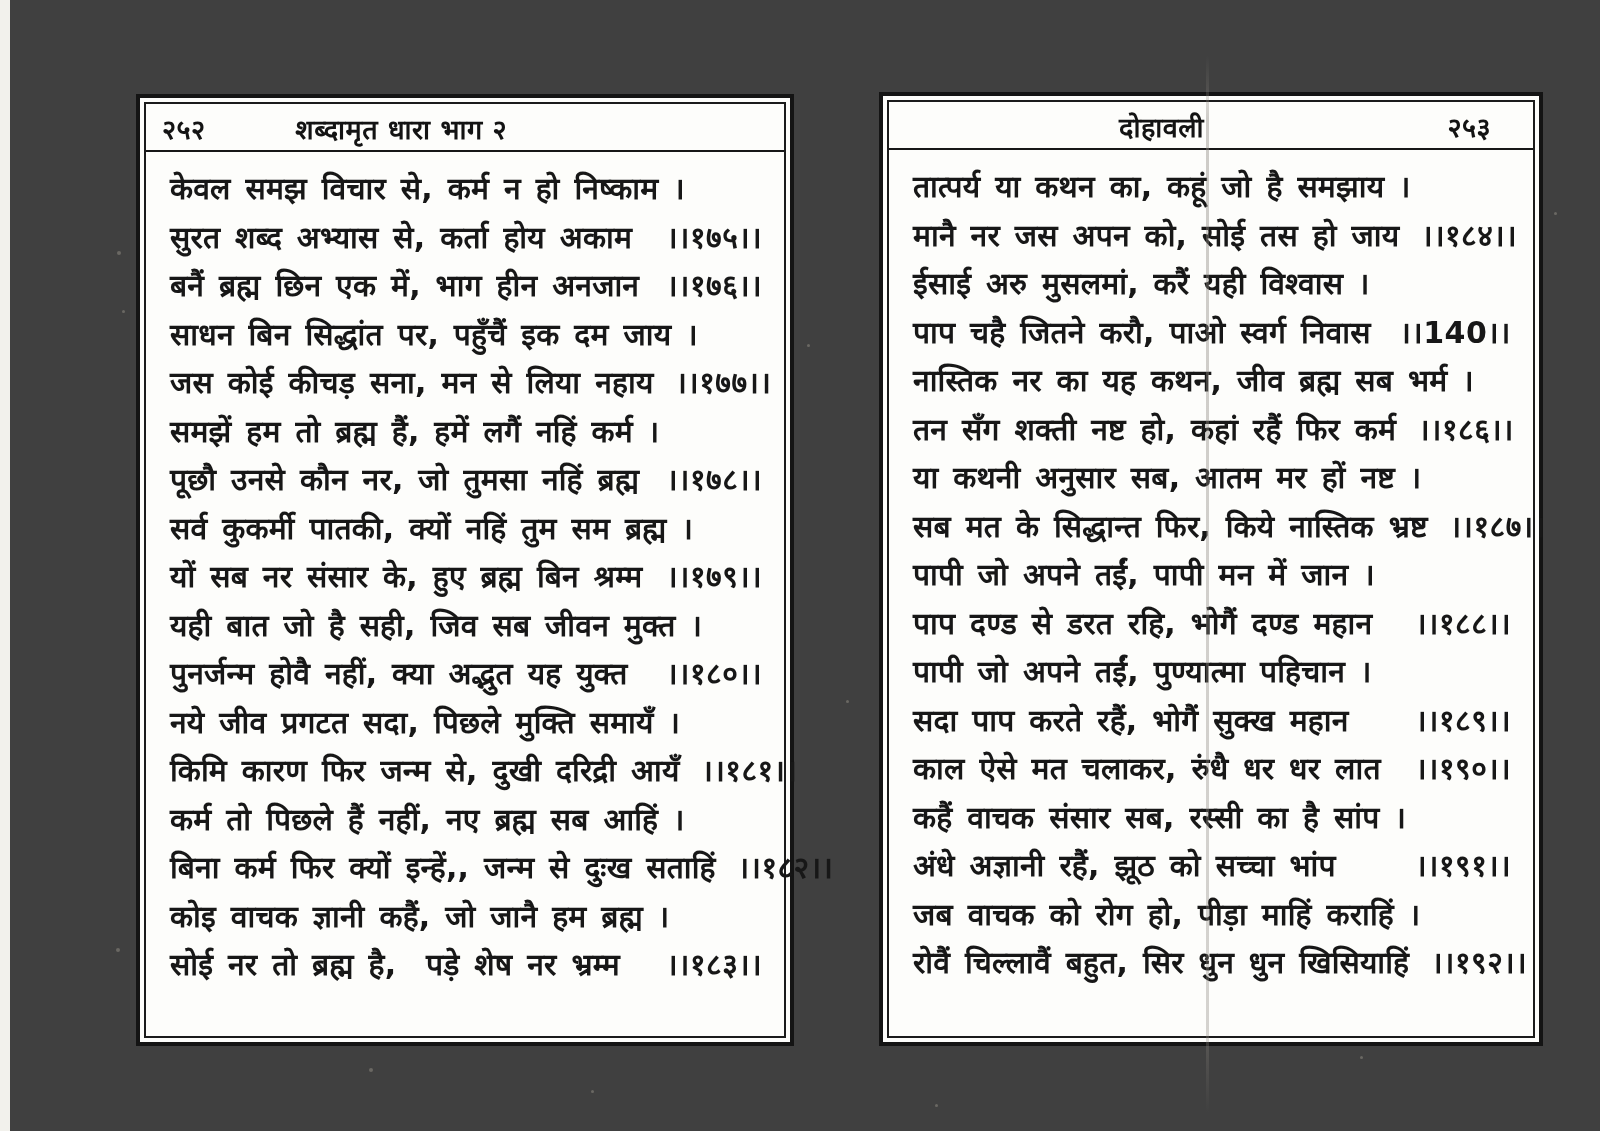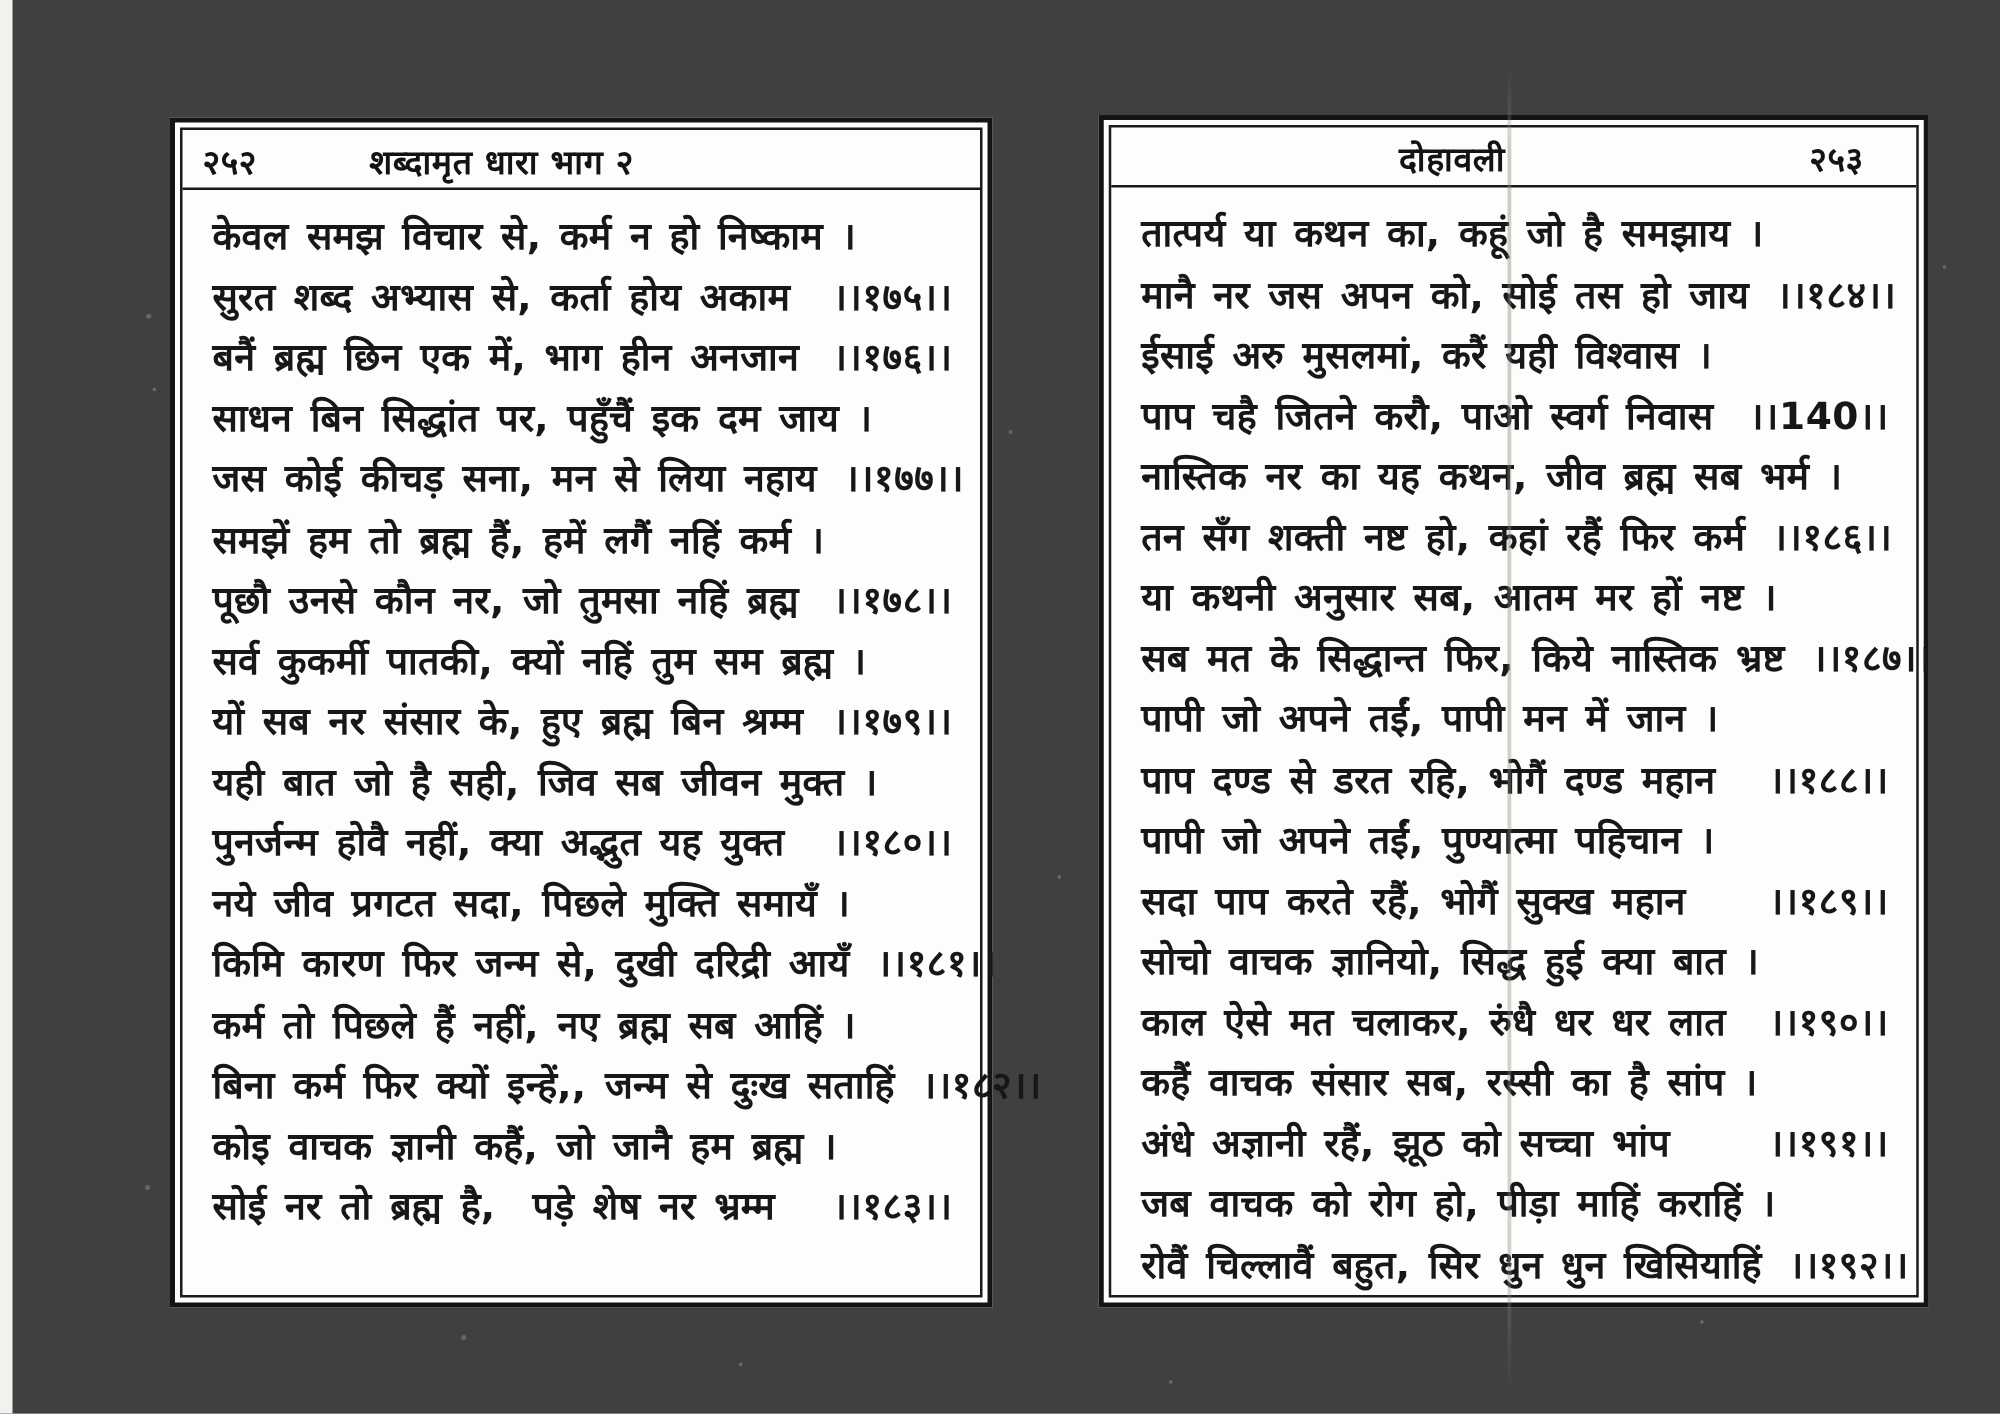--- a/index.html
+++ b/index.html
@@ -180,24 +180,20 @@
             <span class="t">पाप दण्ड से डरत रहि, भोगैं दण्ड महान</span>
             <span class="n">।।१८८।।</span>
           </div>
           <div class="line">
             <span class="t">पापी जो अपने तईं, पुण्यात्मा पहिचान ।</span>
             <span class="n"></span>
           </div>
           <div class="line">
             <span class="t">सदा पाप करते रहैं, भोगैं सुक्ख महान</span>
             <span class="n">।।१८९।।</span>
-          </div>
-          <div class="line">
-            <span class="t">सोचो वाचक ज्ञानियो, सिद्ध हुई क्या बात ।</span>
-            <span class="n"></span>
           </div>
           <div class="line">
             <span class="t">काल ऐसे मत चलाकर, रुंधै धर धर लात</span>
             <span class="n">।।१९०।।</span>
           </div>
           <div class="line">
             <span class="t">कहैं वाचक संसार सब, रस्सी का है सांप ।</span>
             <span class="n"></span>
           </div>
           <div class="line">

